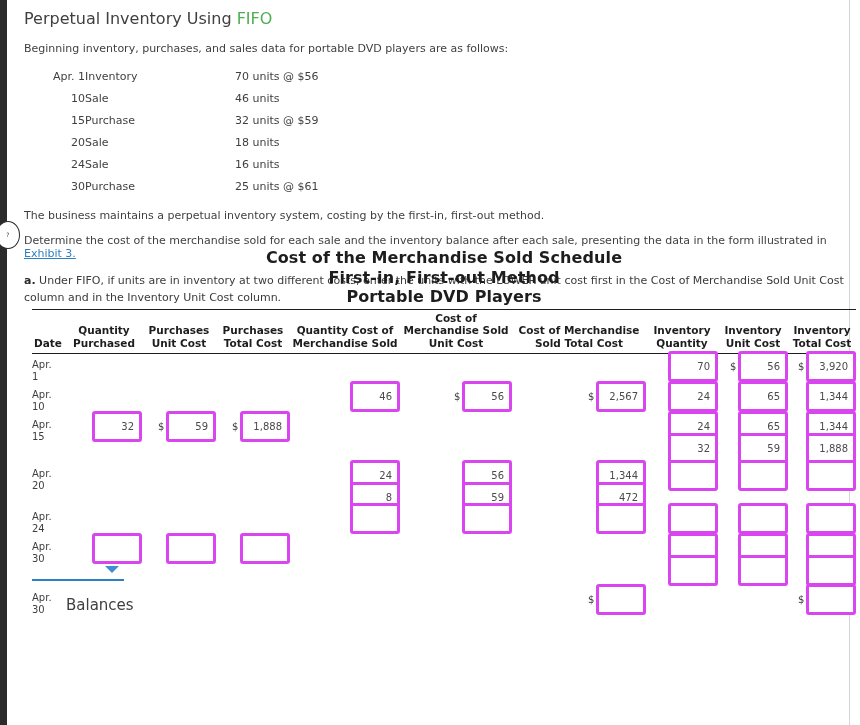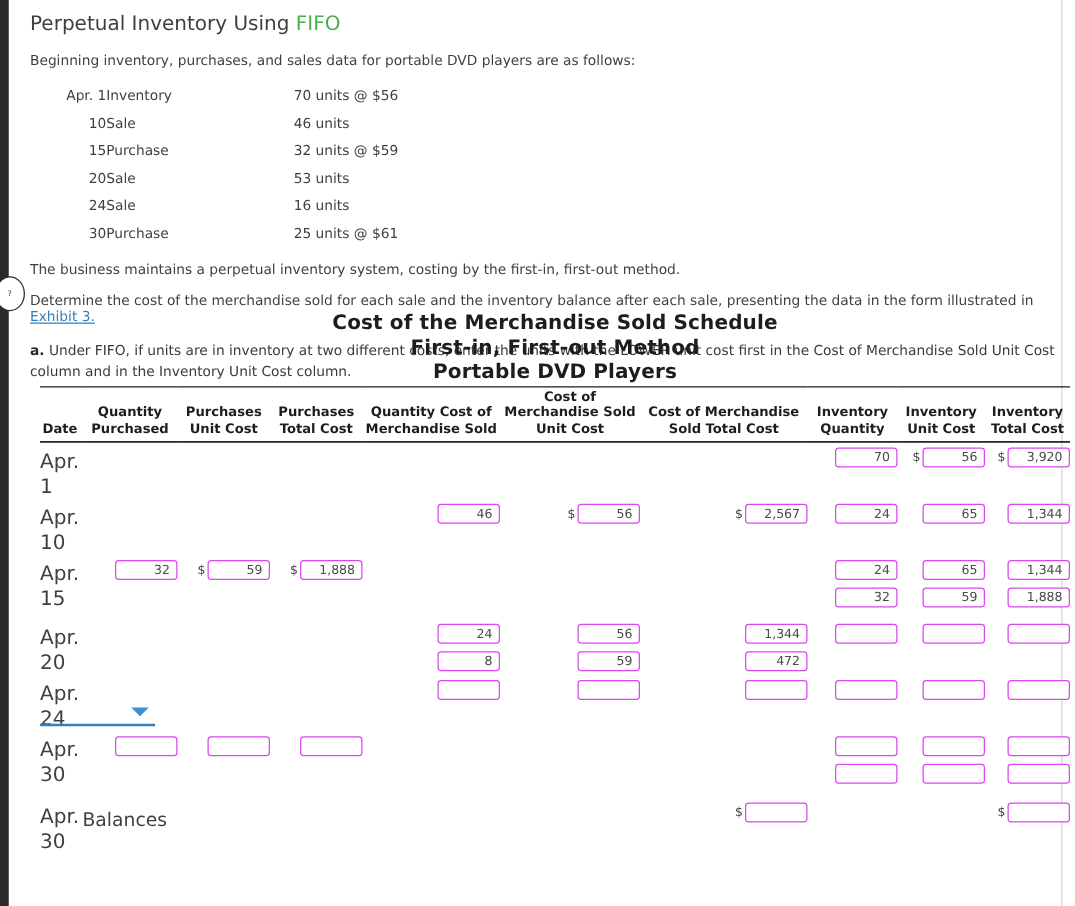--- a/index.html
+++ b/index.html
@@ -60,31 +60,31 @@
   table.sched { border-collapse:collapse; width:824px; margin-top:2px; table-layout:fixed; }
   table.sched th {
     font-size:10.5px; font-weight:bold; color:#1d1d1d;
     vertical-align:bottom; padding:2px 2px 3px 2px; line-height:1.22;
     border-top:1.6px solid #1d1d1d; border-bottom:1.6px solid #1d1d1d;
     text-align:center;
   }
   table.sched th.date-h { text-align:left; padding-left:2px; }
   table.sched td { vertical-align:top; padding:0; }
 
-  .rowdate { font-size:16px; color:#3f3f3f; line-height:1.25; padding-top:5px; white-space:pre-line;}
+  .rowdate { font-size:10px; color:#3f3f3f; line-height:1.25; padding-top:5px; white-space:pre-line;}
   .balances-lbl { font-size:15px; color:#3f3f3f; padding-top:5px;text-align:right; }
 
   .cellstack { display:flex; flex-direction:column; align-items:flex-end; gap:5px; padding-top:4px; }
 
   .fieldrow { display:flex; align-items:center; justify-content:flex-end; gap:3px; height:17px; }
   .dollar { font-size:10px; color:#3f3f3f; width:5px; display:inline-block; }
   .dollar.blank { visibility:hidden; }
 
   .ibox {
-    width:50px; height:16px; border:1px solid #d946ef; border-radius:3px;
+    width:50px; height:31px; border:3px solid #d946ef; border-radius:3px;
     background:#fff; font-size:10px; color:#4a4a4a;
     text-align:right; padding:0 5px 0 2px; line-height:15px;
     font-family:"DejaVu Sans","Liberation Sans",sans-serif;
   }
 
   
   .part-b { position:absolute; left:25px; top:546px; width:800px; font-size:11px; color:#3f3f3f; }
   .part-b b { color:#2b2b2b; }
   .dd {
     position:absolute; left:25px; top:562px; width:92px; height:19px;
@@ -123,21 +123,21 @@
         <td class="dl-val">46 units</td>
       </tr>
       <tr>
         <td class="dl-date">15</td>
         <td class="dl-desc">Purchase</td>
         <td class="dl-val">32 units @ $59</td>
       </tr>
       <tr>
         <td class="dl-date">20</td>
         <td class="dl-desc">Sale</td>
-        <td class="dl-val">53 units</td>
+        <td class="dl-val">18 units</td>
       </tr>
       <tr>
         <td class="dl-date">24</td>
         <td class="dl-desc">Sale</td>
         <td class="dl-val">16 units</td>
       </tr>
       <tr>
         <td class="dl-date">30</td>
         <td class="dl-desc">Purchase</td>
         <td class="dl-val">25 units @ $61</td>

